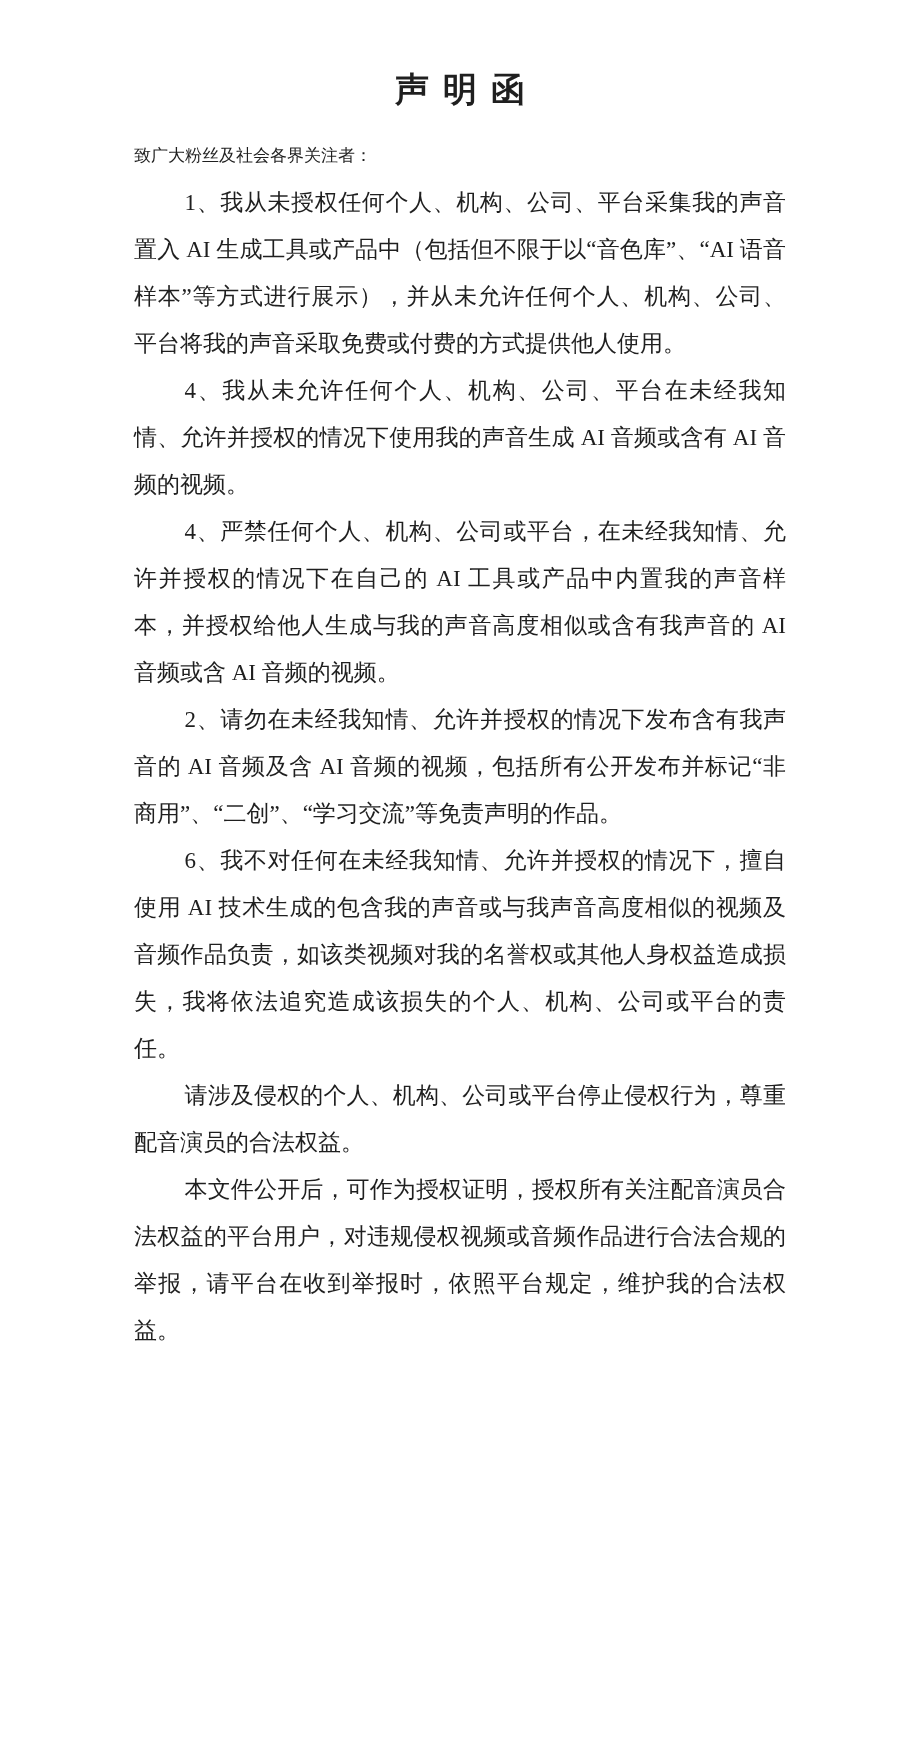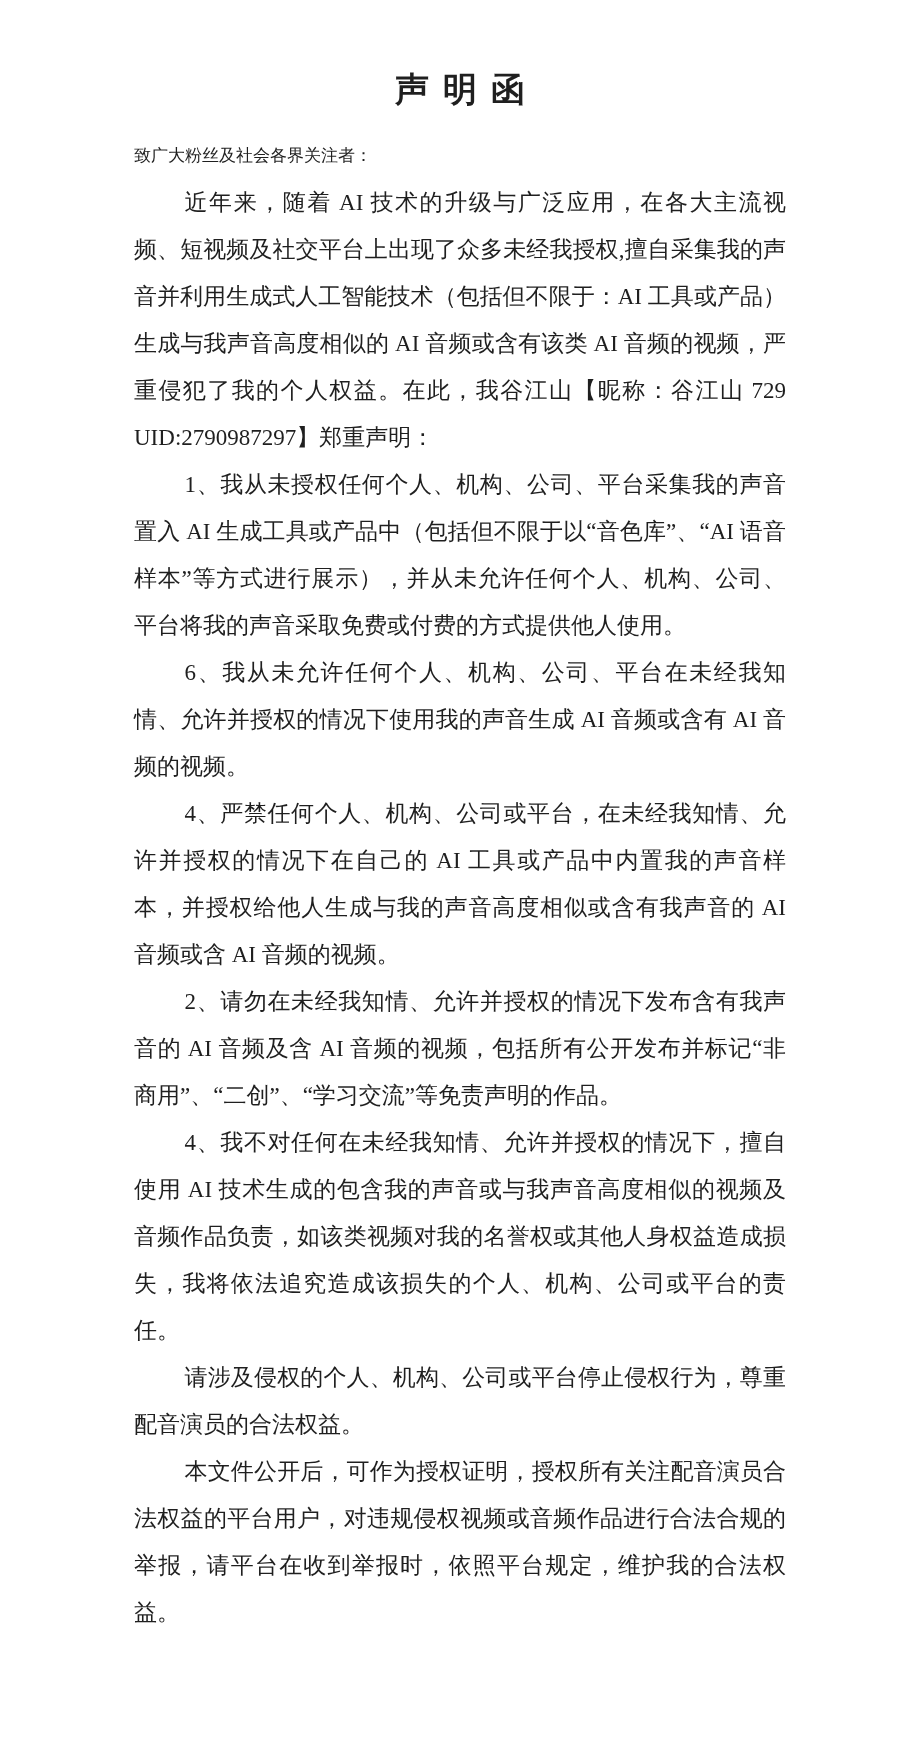--- a/index.html
+++ b/index.html
@@ -41,30 +41,29 @@
   }
 </style>
 </head>
 <body>
 
 <div class="page">
   <h1 class="doc-title">声明函</h1>
 
   <p class="salutation">致广大粉丝及社会各界关注者：</p>
 
-  <p class="body-para">近年来，随着 AI 技术的升级与广泛应用，在各大主流视频、短视频及社交平台上出现了众多未经我授权,擅自采集我的声音并利用生成式人工智能技术（包括但不限于：AI 工具或产品）生成与我声音高度相似的 AI 音频或含有该类 AI 音频的视频，严重侵犯了我的个人权益。在此，我谷江山【昵称：谷江山 729　UID:2790987297】郑重声明：</p>
 
   <p class="body-para">1、我从未授权任何个人、机构、公司、平台采集我的声音置入 AI 生成工具或产品中（包括但不限于以“音色库”、“AI 语音样本”等方式进行展示），并从未允许任何个人、机构、公司、平台将我的声音采取免费或付费的方式提供他人使用。</p>
 
-  <p class="body-para">6、我从未允许任何个人、机构、公司、平台在未经我知情、允许并授权的情况下使用我的声音生成 AI 音频或含有 AI 音频的视频。</p>
+  <p class="body-para">4、我从未允许任何个人、机构、公司、平台在未经我知情、允许并授权的情况下使用我的声音生成 AI 音频或含有 AI 音频的视频。</p>
 
 
   <p class="body-para">4、严禁任何个人、机构、公司或平台，在未经我知情、允许并授权的情况下在自己的 AI 工具或产品中内置我的声音样本，并授权给他人生成与我的声音高度相似或含有我声音的 AI 音频或含 AI 音频的视频。</p>
 
   <p class="body-para">2、请勿在未经我知情、允许并授权的情况下发布含有我声音的 AI 音频及含 AI 音频的视频，包括所有公开发布并标记“非商用”、“二创”、“学习交流”等免责声明的作品。</p>
 
-  <p class="body-para">4、我不对任何在未经我知情、允许并授权的情况下，擅自使用 AI 技术生成的包含我的声音或与我声音高度相似的视频及音频作品负责，如该类视频对我的名誉权或其他人身权益造成损失，我将依法追究造成该损失的个人、机构、公司或平台的责任。</p>
+  <p class="body-para">6、我不对任何在未经我知情、允许并授权的情况下，擅自使用 AI 技术生成的包含我的声音或与我声音高度相似的视频及音频作品负责，如该类视频对我的名誉权或其他人身权益造成损失，我将依法追究造成该损失的个人、机构、公司或平台的责任。</p>
 
   <p class="body-para">请涉及侵权的个人、机构、公司或平台停止侵权行为，尊重配音演员的合法权益。</p>
 
   <p class="body-para">本文件公开后，可作为授权证明，授权所有关注配音演员合法权益的平台用户，对违规侵权视频或音频作品进行合法合规的举报，请平台在收到举报时，依照平台规定，维护我的合法权益。</p>
 
 </div>
 
 </body></html>

